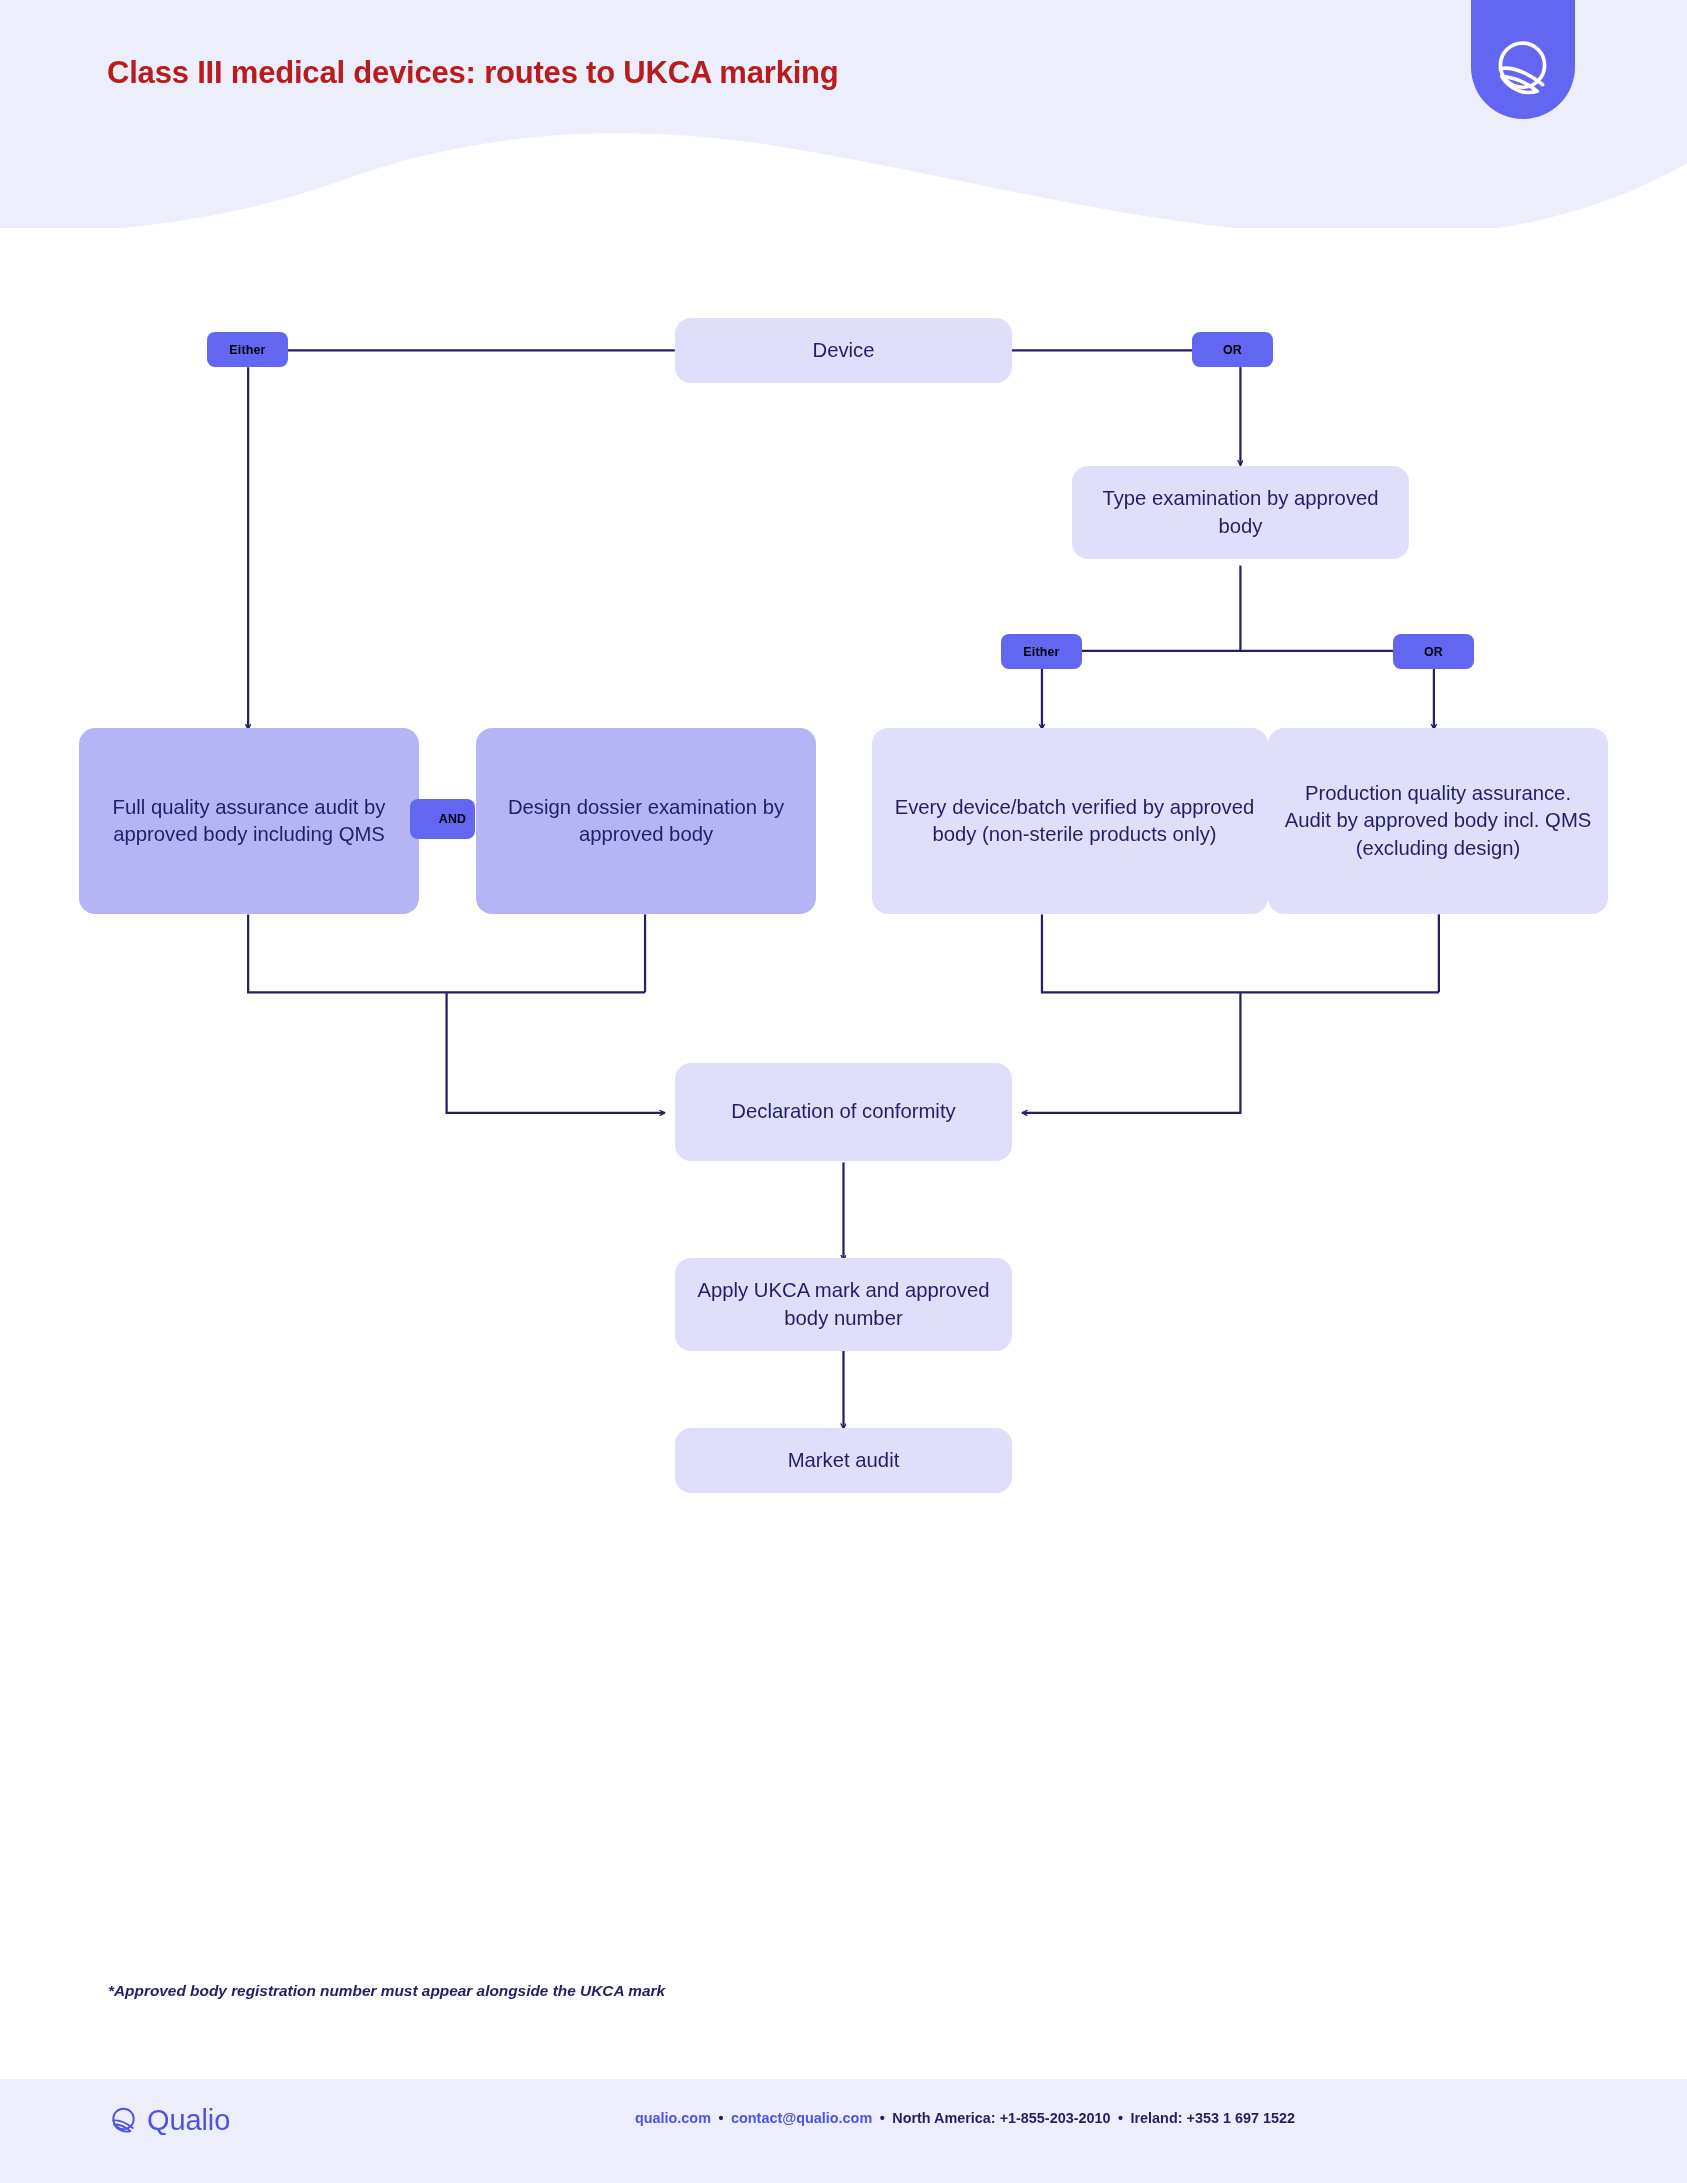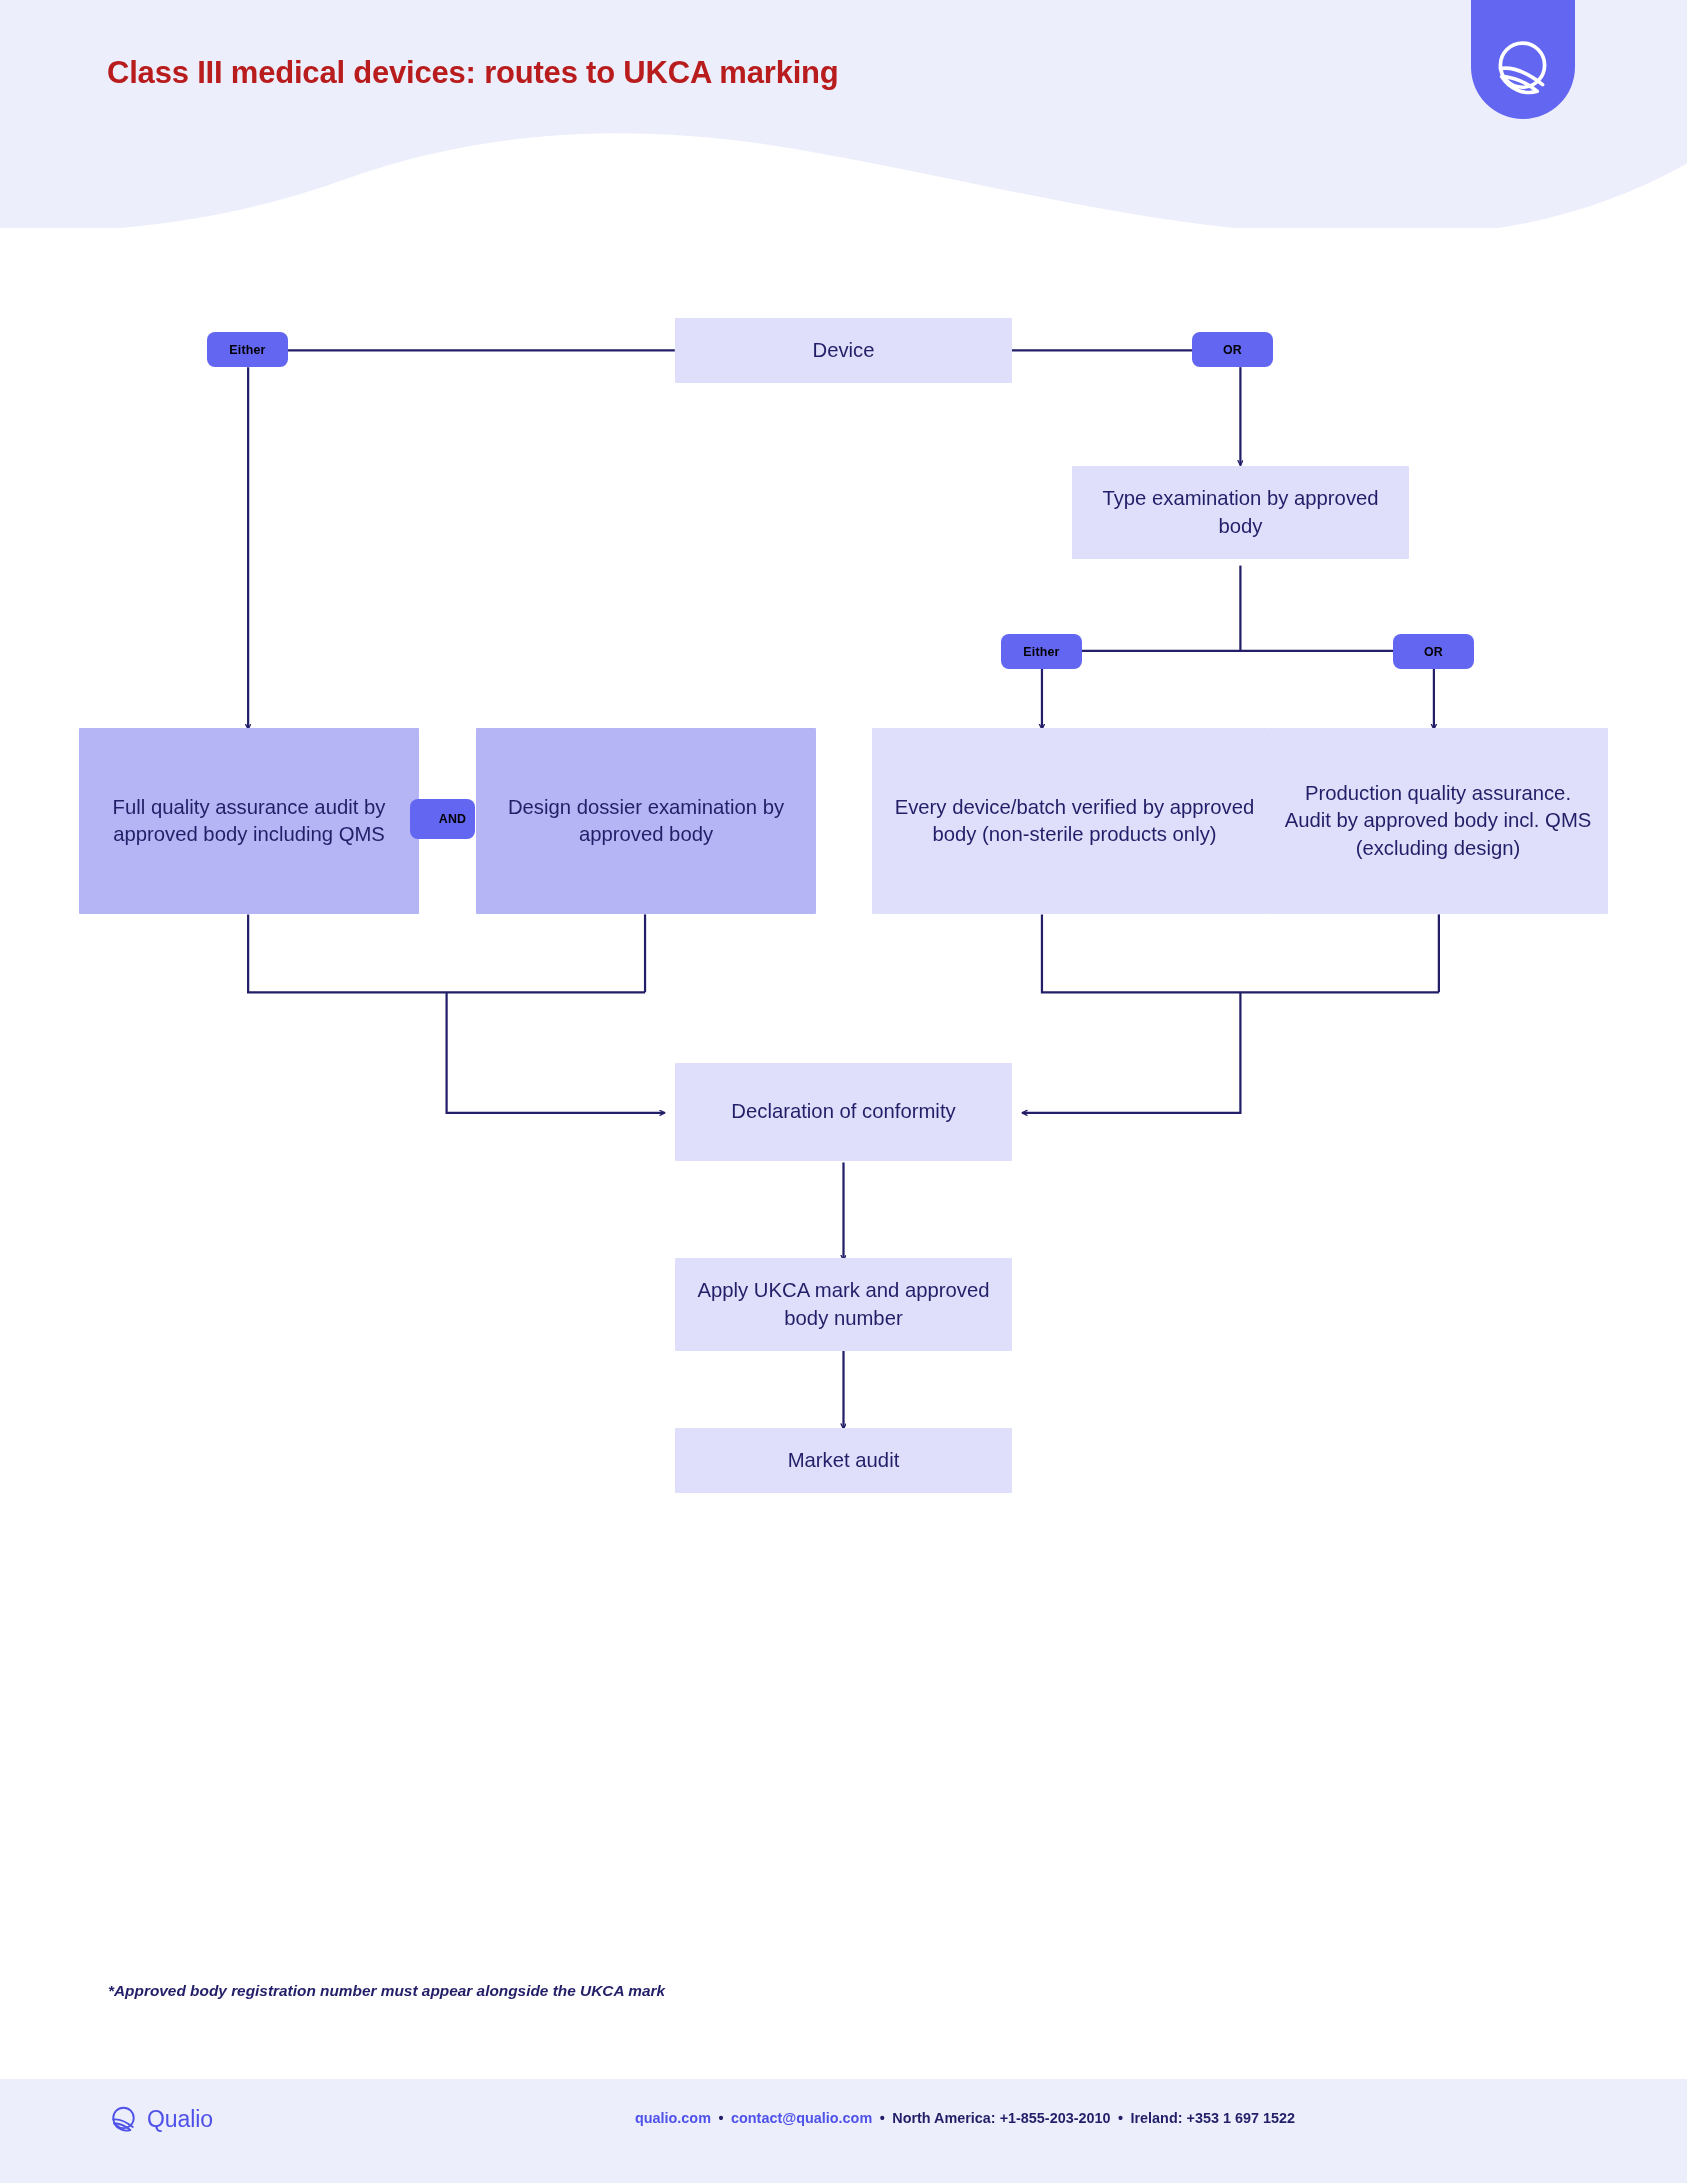--- a/index.html
+++ b/index.html
@@ -61,21 +61,21 @@
     position: absolute;
     left: 0; top: 0;
     width: 1687px;
     height: 2183px;
     pointer-events: none;
   }
 
   .node {
     position: absolute;
     box-sizing: border-box;
-    border-radius: 1px;
+    border-radius: 16px;
     display: flex;
     align-items: center;
     justify-content: center;
     text-align: center;
     color: #221f68;
     font-size: 20.3px;
     line-height: 1.35;
     padding: 7px 13px;
   }
   .node.light { background: #dfdffb; }
@@ -119,21 +119,21 @@
   #footer-logo {
     position: absolute;
     left: 108px;
     top: 25px;
     display: flex;
     align-items: center;
     gap: 8px;
   }
   #footer-logo-glyph { width: 31px; height: 31px; }
   #footer-logo-word {
-    font-size: 23px;
+    font-size: 29px;
     color: #4murky;
     color: #4f52e8;
     letter-spacing: -0.1px;
   }
   #footer-contact {
     position: absolute;
     left: 635px;
     top: 31px;
     font-size: 14.4px;
     font-weight: bold;

